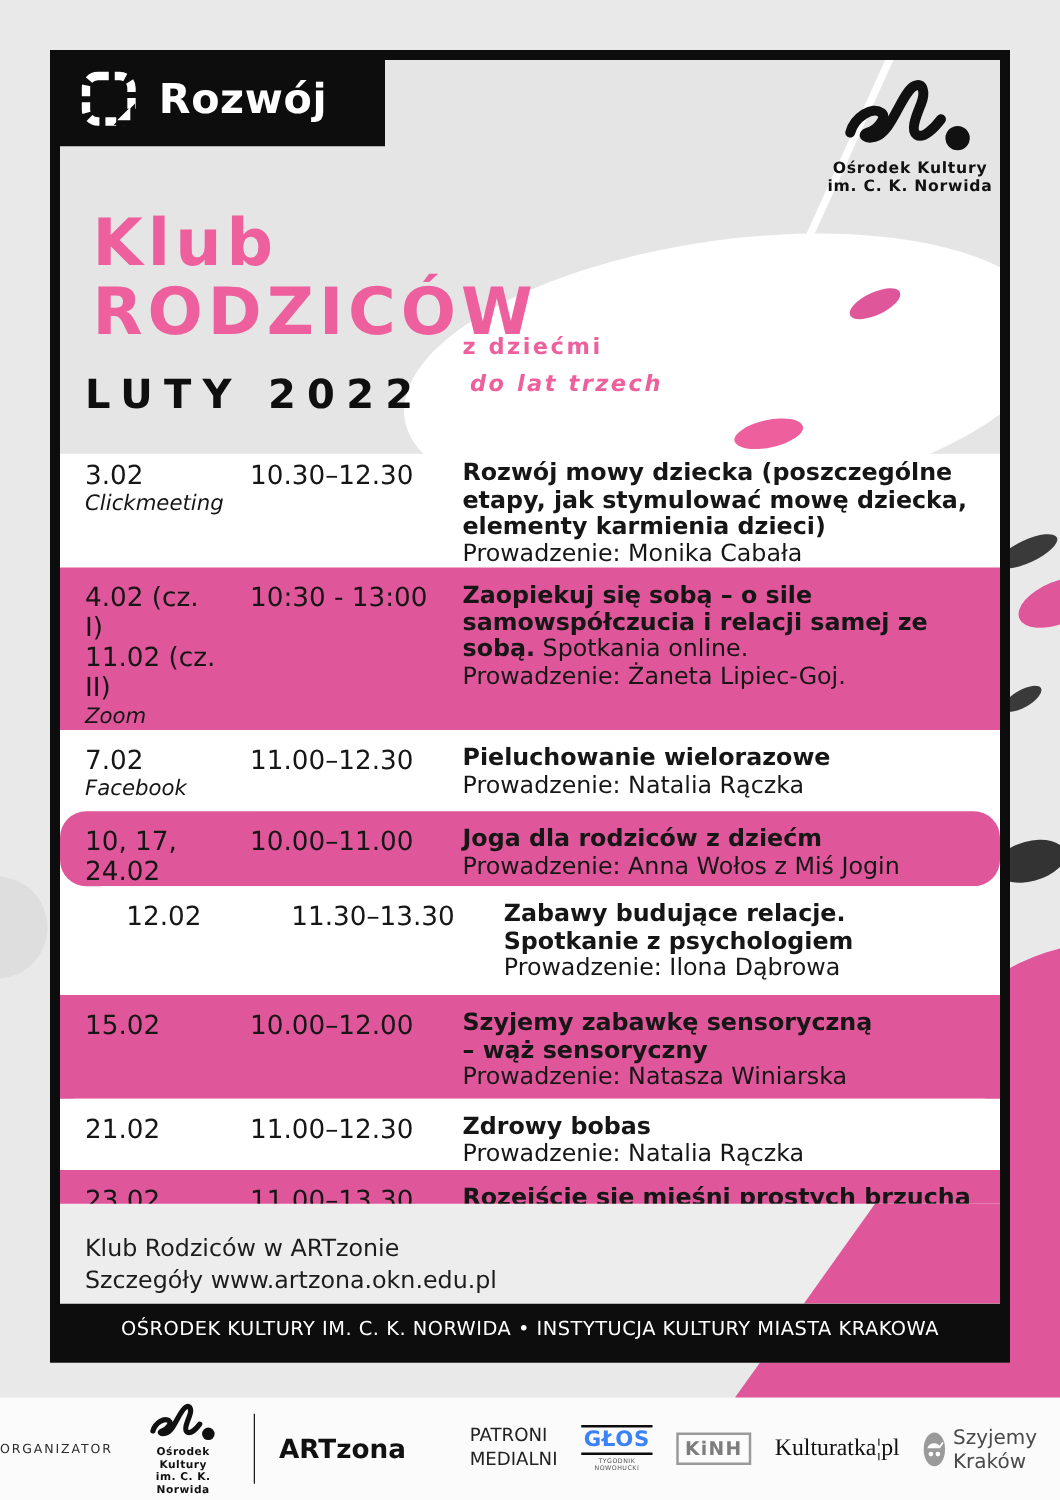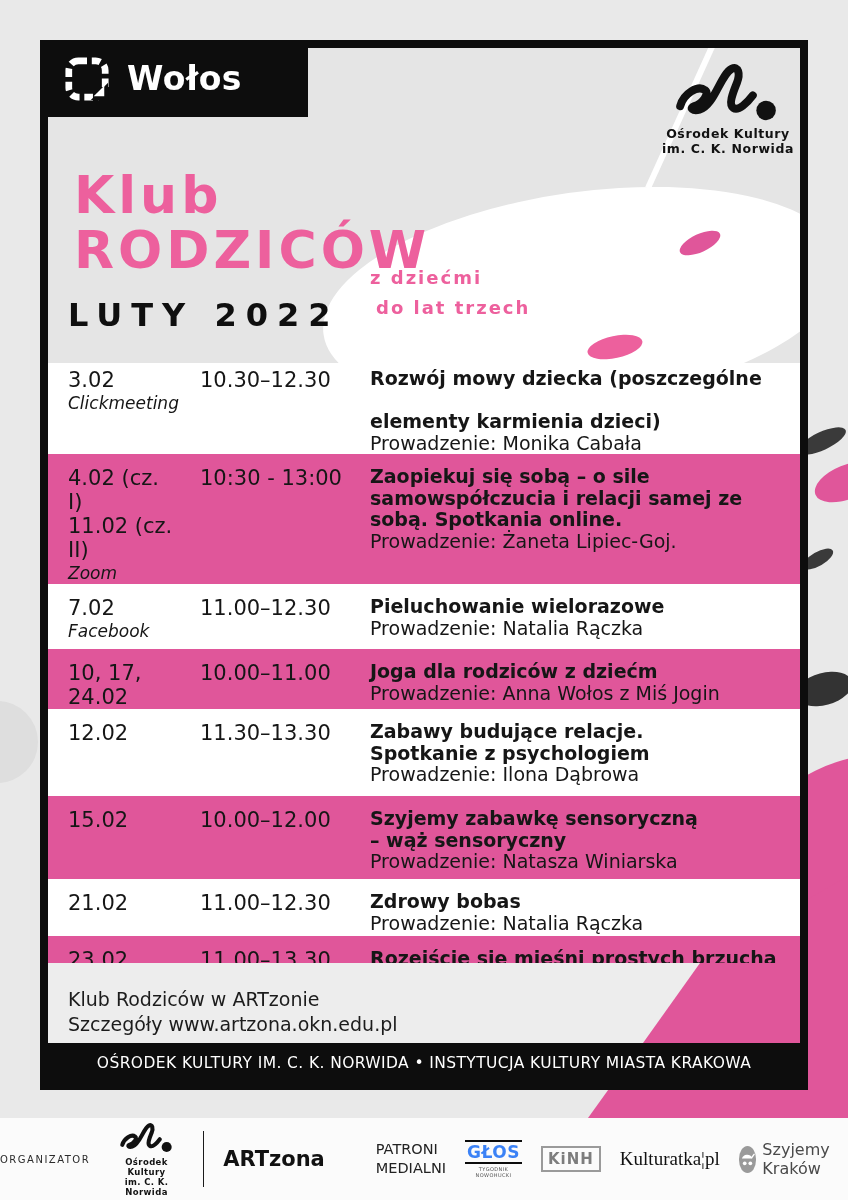--- a/index.html
+++ b/index.html
@@ -31,37 +31,37 @@
 
   
   .title-main{
     position:absolute;left:26px;top:120px;z-index:2;
     font-weight:700;font-size:52px;line-height:55px;letter-spacing:4px;
   }
   .title-sub{
     position:absolute;left:322px;top:184px;z-index:2;
     font-weight:700;font-size:18px;line-height:30px;letter-spacing:2px;margin-top:31px;
   }
-  .title-sub .l2{padding-left:6px;}
+  .title-sub .l2{padding-left:6px;font-style:italic;}
   .month{
     position:absolute;left:20px;top:248px;z-index:2;
     font-weight:700;font-size:32px;letter-spacing:9px;color:#0f0f0f;
   }
 
   
   .schedule{position:absolute;left:0;top:315px;width:752px;z-index:2;}
   .row{display:flex;box-sizing:border-box;padding-top:12px;background:#fff;}
   .row.pink{background:var(--pink);}
   .col-date{width:130px;box-sizing:border-box;padding-left:20px;flex:none;}
   .date-line{font-size:21px;line-height:24px;font-weight:500;}
   .platform{font-size:17px;font-style:italic;line-height:22px;font-weight:500;}
   .col-time{width:192px;flex:none;font-size:21px;font-weight:500;box-sizing:border-box;padding-left:22px;}
   .col-desc{flex:1;padding-right:6px;}
   .desc-title{font-size:19px;font-weight:700;line-height:21.5px;}
-  .desc-note{font-weight:700;}
+  .desc-note{font-weight:400;}
   .desc-presenter{font-size:19px;font-weight:400;line-height:21.5px;}
 
   
   .footer{position:absolute;left:0;top:915px;width:752px;height:80px;background:#ededed;overflow:hidden;z-index:2;}
   .footer svg{position:absolute;left:0;top:0;}
   .footer-text{position:relative;padding:24px 0 0 20px;font-size:19px;line-height:25px;color:#1c1c1c;z-index:1;}
   .footer-text a{color:#1c1c1c;text-decoration:none;}
   .blackbar{
     position:absolute;left:-8px;right:-8px;bottom:-8px;height:47px;background:#0d0d0d;z-index:3;
     color:#fff;text-align:center;font-size:15.5px;letter-spacing:0.4px;
@@ -113,21 +113,21 @@
       <ellipse cx="652" cy="195" rx="22" ry="9" fill="#e0569a" transform="rotate(-25 652 195)"></ellipse>
       <ellipse cx="567" cy="299" rx="28" ry="11" fill="#ed609d" transform="rotate(-12 567 299)"></ellipse>
     </svg>
 
     <div class="krakow-box">
       <svg width="46" height="46" viewBox="0 0 48 48">
         <rect x="5" y="5" width="38" height="38" rx="10" fill="none" stroke="#ffffff" stroke-width="7" stroke-dasharray="9 5"></rect>
         <polygon points="28,46 46,28 46,46" fill="#0d0d0d"></polygon>
         <polygon points="31,42 42,31 42,42" fill="#ffffff"></polygon>
       </svg>
-      <span class="krakow-word">Wołos</span>
+      <span class="krakow-word">Rozwój</span>
     </div>
 
     <div class="norwid">
       <svg width="112" height="62" viewBox="0 0 120 70">
         <path d="M6,52 C10,38 26,28 34,34 C40,38 30,50 22,52 C16,54 20,58 28,56 C44,52 52,16 64,10 C72,6 74,16 70,26 C66,36 60,50 66,54 C72,58 82,48 88,40" fill="none" stroke="#111" stroke-width="9" stroke-linecap="round"></path>
         <circle cx="103" cy="57" r="11" fill="#111"></circle>
       </svg>
       <div class="norwid-label">Ośrodek Kultury</div>
       <div class="norwid-label">im. C. K. Norwida</div>
     </div>
@@ -143,21 +143,21 @@
     <div class="month">LUTY 2022</div>
 
     <div class="schedule">
         <div class="row" style="min-height: 89px; padding-top: 5px;">
           <div class="col-date">
             <div class="date-line">3.02</div>
             <div class="platform">Clickmeeting</div>
           </div>
           <div class="col-time">10.30–12.30</div>
           <div class="col-desc">
-            <div class="desc-title"><span>Rozwój mowy dziecka (poszczególne</span><br><br><span>elementy karmienia dzieci)</span></div>
+            <div class="desc-title"><span>Rozwój mowy dziecka (poszczególne</span><br><span>etapy, jak stymulować mowę dziecka,</span><br><span>elementy karmienia dzieci)</span></div>
             <div class="desc-presenter">Prowadzenie: Monika Cabała</div>
           </div>
         </div>
         <div class="row pink" style="min-height: 96px;">
           <div class="col-date">
             <div class="date-line">4.02 (cz. I)</div>
             <div class="date-line">11.02 (cz. II)</div>
             <div class="platform">Zoom</div>
           </div>
           <div class="col-time">10:30 - 13:00</div>
@@ -170,32 +170,32 @@
           <div class="col-date">
             <div class="date-line">7.02</div>
             <div class="platform">Facebook</div>
           </div>
           <div class="col-time">11.00–12.30</div>
           <div class="col-desc">
             <div class="desc-title"><span>Pieluchowanie wielorazowe</span></div>
             <div class="desc-presenter">Prowadzenie: Natalia Rączka</div>
           </div>
         </div>
-        <div class="row pink" style="min-height: 57px;">
+        <div class="row pink" style="min-height: 57px; border-radius: 21px;">
           <div class="col-date">
             <div class="date-line">10, 17,</div>
             <div class="date-line">24.02</div>
           </div>
           <div class="col-time">10.00–11.00</div>
           <div class="col-desc">
             <div class="desc-title"><span>Joga dla rodziców z dziećm</span></div>
             <div class="desc-presenter">Prowadzenie: Anna Wołos z Miś Jogin</div>
           </div>
         </div>
-        <div class="row" style="min-height: 87px;">
+        <div class="row" style="min-height: 87px; margin-left: 33px;">
           <div class="col-date">
             <div class="date-line">12.02</div>
           </div>
           <div class="col-time">11.30–13.30</div>
           <div class="col-desc">
             <div class="desc-title"><span>Zabawy budujące relacje.</span><br><span>Spotkanie z psychologiem</span></div>
             <div class="desc-presenter">Prowadzenie: Ilona Dąbrowa</div>
           </div>
         </div>
         <div class="row pink" style="min-height: 83px;">

